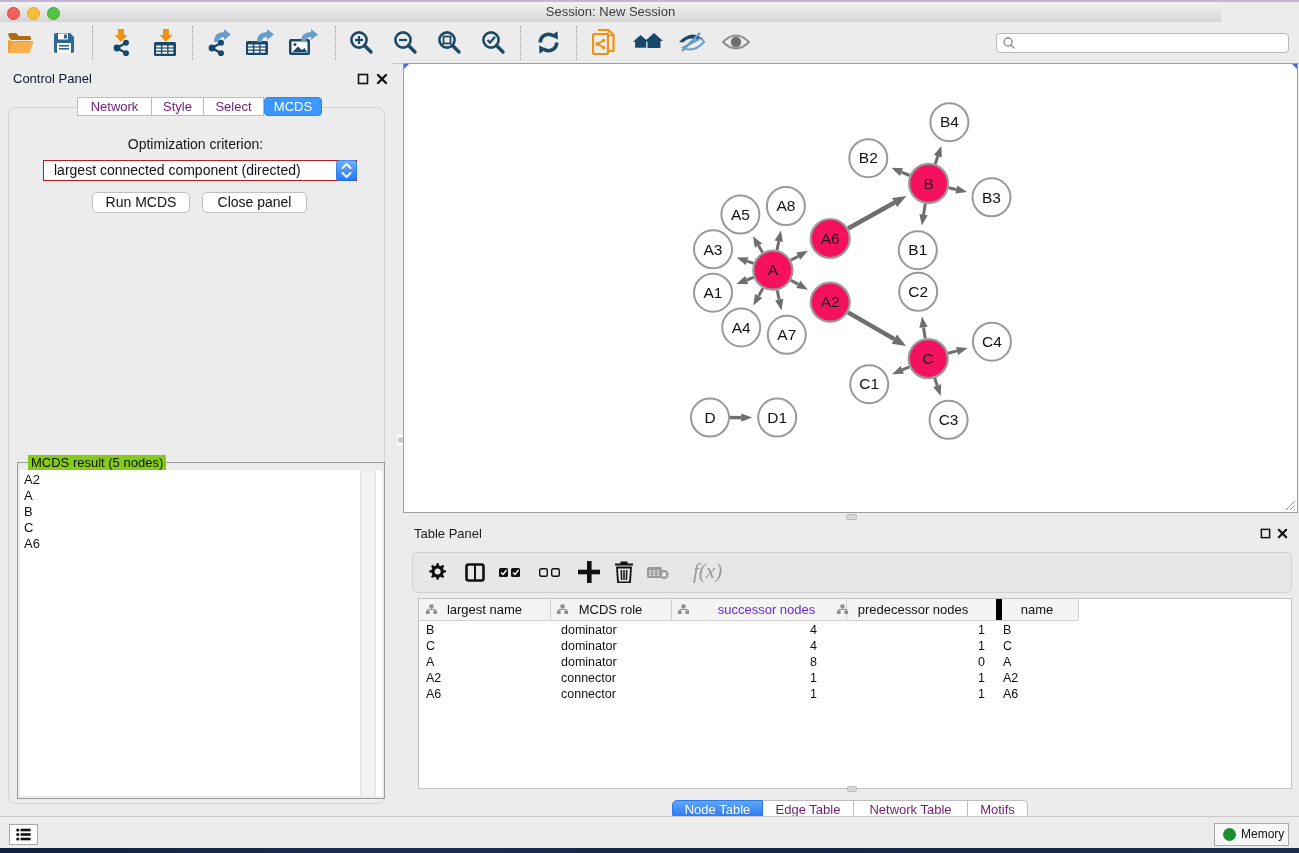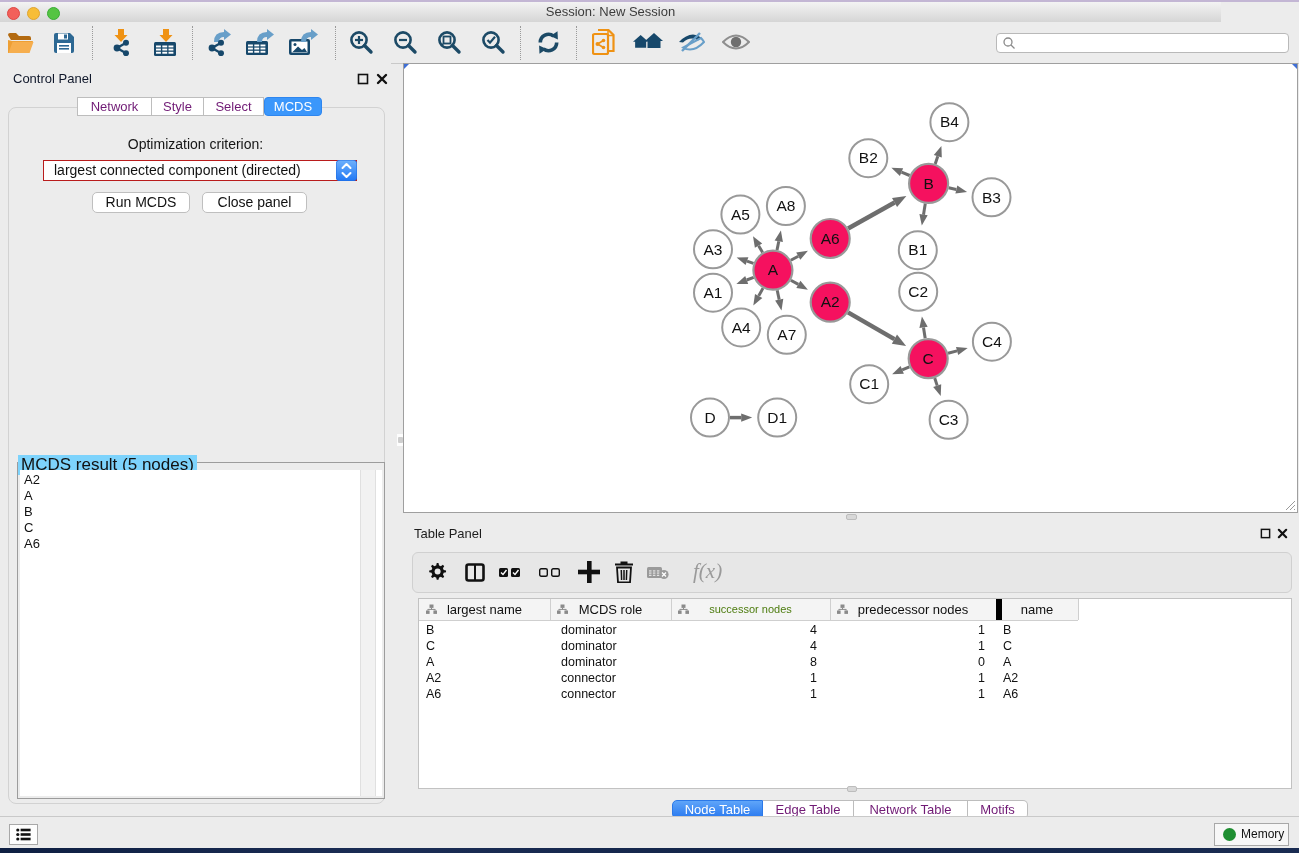--- a/index.html
+++ b/index.html
@@ -195,21 +195,21 @@
       <svg width="21" height="21" viewBox="0 0 21 21">
           <path d="M6.5 8 L10.5 4 L14.5 8" fill="none" stroke="#fff" stroke-width="2" stroke-linecap="round" stroke-linejoin="round"></path>
           <path d="M6.5 13 L10.5 17 L14.5 13" fill="none" stroke="#fff" stroke-width="2" stroke-linecap="round" stroke-linejoin="round"></path>
         </svg>
     </div>
   </div>
   <div class="abs" style="left:92px;top:129px;width:96px;height:19px;background:#fff;border:1px solid #bfbfbf;border-radius:5px;text-align:center;font-size:14px;line-height:19px;color:#111">Run MCDS</div>
   <div class="abs" style="left:202px;top:129px;width:103px;height:19px;background:#fff;border:1px solid #bfbfbf;border-radius:5px;text-align:center;font-size:14px;line-height:19px;color:#111">Close panel</div>
 
   <div class="abs" style="left:17px;top:399px;width:366px;height:335px;border:1px solid #9c9c9c">
-    <div style="position:absolute;left:0;top:-8px;background:#7dd3fc;padding:0 3px;font-size:17px;color:#111">MCDS result (5 nodes)</div>
+    <div style="position:absolute;left:10px;top:-8px;background:#84cc16;padding:0 3px;font-size:13px;color:#111">MCDS result (5 nodes)</div>
     <div style="position:absolute;left:2px;top:7px;width:362px;height:326px;background:#fff">
       <div style="position:absolute;left:4px;top:2px;font-size:13px;line-height:16px;color:#111">A2<br>A<br>B<br>C<br>A6</div>
       <div style="position:absolute;right:6px;top:0;width:14px;height:326px;background:#f2f2f2;border-left:1px solid #e0e0e0;border-right:1px solid #e0e0e0"></div>
     </div>
   </div>
 </div>
 
 <div class="abs" style="left:403px;top:63px;width:895px;height:450px;background:#fff;border:1px solid #9f9f9f;box-sizing:border-box">
   <div style="position:absolute;left:0;top:0;width:0;height:0;border-top:5px solid #3f6fd6;border-right:5px solid transparent"></div>
   <div style="position:absolute;right:0;top:0;width:0;height:0;border-top:5px solid #3f6fd6;border-left:5px solid transparent"></div>
@@ -384,21 +384,21 @@
         </svg>
 <div style="position:absolute;left:131px;top:0;width:121px;height:21px;border-right:1px solid #cfcfcf;text-align:center;font-size:13px;line-height:21px;color:#111">MCDS role</div>
 <svg style="position:absolute;left:138px;top:5px" width="11" height="11" viewBox="0 0 11 11">
           <g fill="#8a8a8a">
             <rect x="3.5" y="0.5" width="4" height="3.4"></rect>
             <rect x="0" y="6.5" width="3.6" height="3.4"></rect>
             <rect x="7.4" y="6.5" width="3.6" height="3.4"></rect>
             <path d="M5.5 3.9 L5.5 5.4 M1.8 6.5 L1.8 5.4 L9.2 5.4 L9.2 6.5" stroke="#8a8a8a" stroke-width="1" fill="none"></path>
           </g>
         </svg>
-<div style="position:absolute;left:252px;top:0;width:159px;height:21px;border-right:1px solid #cfcfcf;text-align:center;font-size:11px;line-height:21px;color:#4d7c0f">successor nodes</div>
+<div style="position:absolute;left:268px;top:0;width:159px;height:21px;border-right:1px solid #cfcfcf;text-align:center;font-size:13px;line-height:21px;color:#6d28d9">successor nodes</div>
 <svg style="position:absolute;left:259px;top:5px" width="11" height="11" viewBox="0 0 11 11">
           <g fill="#8a8a8a">
             <rect x="3.5" y="0.5" width="4" height="3.4"></rect>
             <rect x="0" y="6.5" width="3.6" height="3.4"></rect>
             <rect x="7.4" y="6.5" width="3.6" height="3.4"></rect>
             <path d="M5.5 3.9 L5.5 5.4 M1.8 6.5 L1.8 5.4 L9.2 5.4 L9.2 6.5" stroke="#8a8a8a" stroke-width="1" fill="none"></path>
           </g>
         </svg>
 <div style="position:absolute;left:411px;top:0;width:166px;height:21px;border-right:6px solid #000000;text-align:center;font-size:13px;line-height:21px;color:#111">predecessor nodes</div>
 <svg style="position:absolute;left:418px;top:5px" width="11" height="11" viewBox="0 0 11 11">

